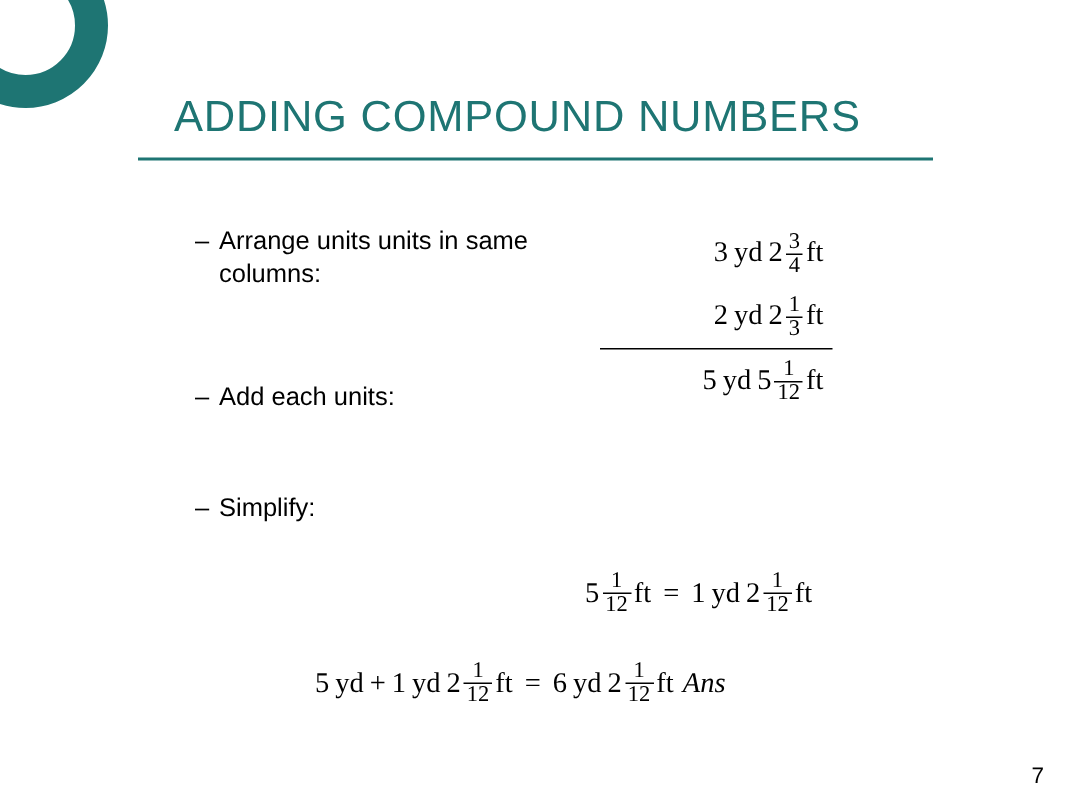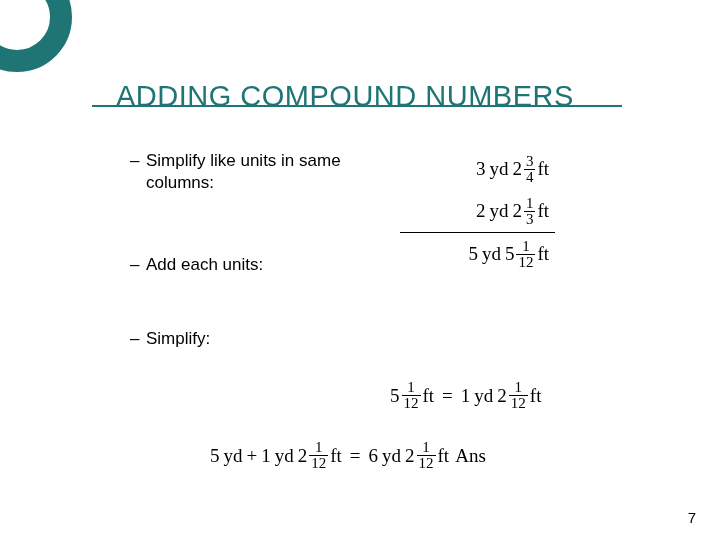--- a/index.html
+++ b/index.html
@@ -17,21 +17,21 @@
     top: -38px;
     left: -38px;
     width: 110px;
     height: 110px;
     border: 22px solid #1e7573;
     border-radius: 50%;
     box-sizing: border-box;
   }
   .title {
     position: absolute;
-    top: 80px;
+    top: 62px;
     left: 116px;
     font-size: 29px;
     color: #1e7573;
     letter-spacing: 0.5px;
   }
   .title-underline {
     position: absolute;
     top: 105px;
     left: 92px;
     width: 530px;
@@ -109,21 +109,21 @@
   .final {
     position: absolute;
     top: 440px;
     left: 210px;
     font-family: 'Times New Roman', serif;
     font-size: 19px;
     display: flex;
     align-items: center;
     white-space: nowrap;
   }
-  .ans { margin-left: 6px; }
+  .ans { font-style: italic; margin-left: 6px; }
   .gap { display:inline-block; width:4px; }
   .page-num {
     position: absolute;
     bottom: 14px;
     right: 24px;
     font-size: 15px;
     color: #000;
     font-family: Verdana, Arial, sans-serif;
   }
 </style>
@@ -131,21 +131,21 @@
 <body>
 
 <div class="ring"></div>
 
 <div class="title">ADDING COMPOUND NUMBERS</div>
 <div class="title-underline"></div>
 
 <div class="bullets">
   <div class="bullet-row br1">
     <span class="bullet-dash">–</span>
-    <span class="bullet-text">Simplify like units in same columns:</span>
+    <span class="bullet-text">Arrange units units in same columns:</span>
   </div>
   <div class="bullet-row br2">
     <span class="bullet-dash">–</span>
     <span class="bullet-text">Add each units:</span>
   </div>
   <div class="bullet-row">
     <span class="bullet-dash">–</span>
     <span class="bullet-text">Simplify:</span>
   </div>
 </div>

